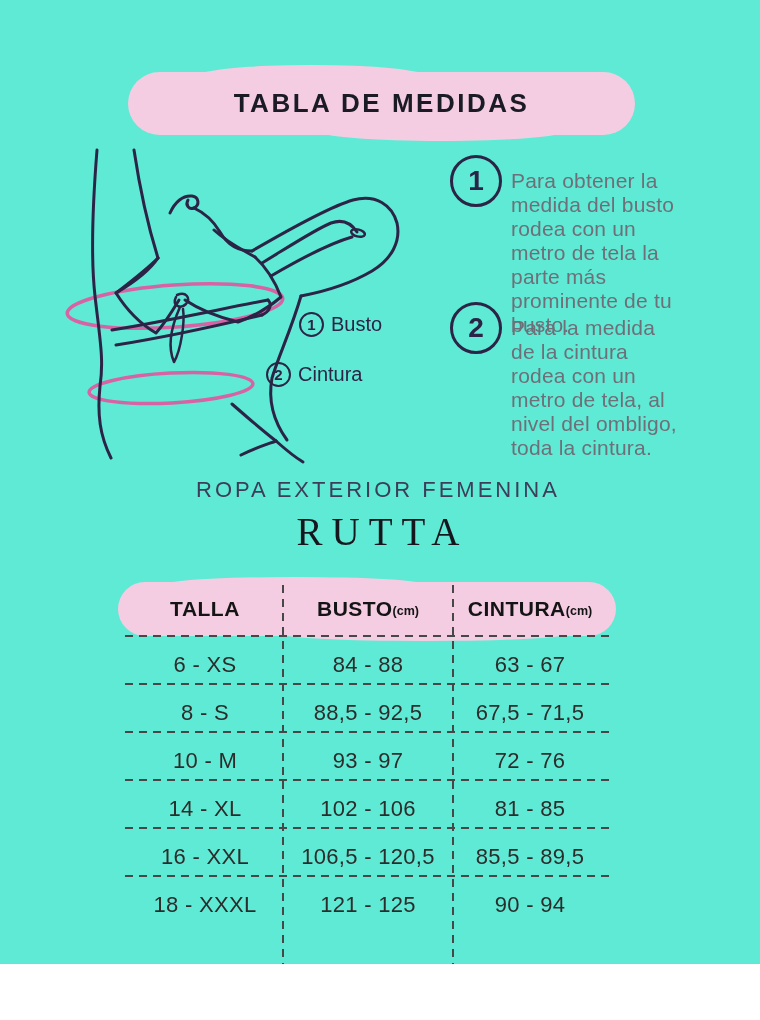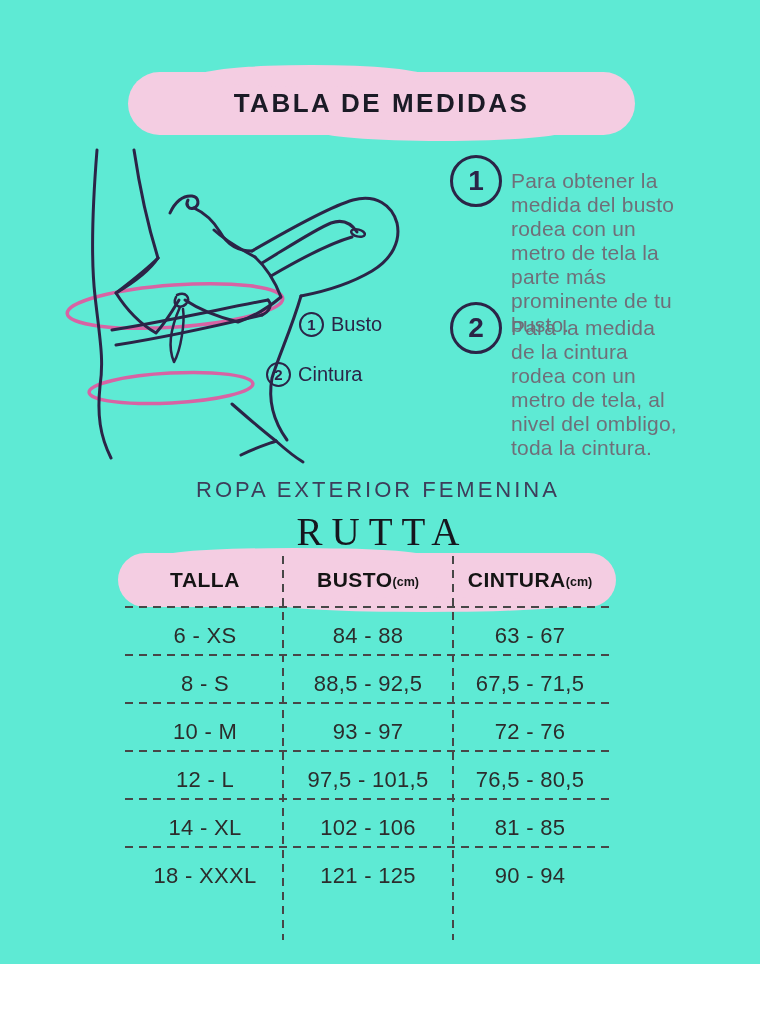--- a/index.html
+++ b/index.html
@@ -55,21 +55,21 @@
     position:absolute; left:0; top:477px; width:756px; text-align:center;
     font-size:22px; letter-spacing:3px; color:#3d3d5a;
   }
   .brand {
     position:absolute; left:0; top:509px; width:756px; text-align:center;
     font-family:"Liberation Serif", serif; font-size:39px; letter-spacing:9px; text-indent:9px;
     color:#16161e;
   }
 
   
-  .size-table { position:absolute; left:127px; top:553px; width:480px; }
+  .size-table { position:absolute; left:127px; top:582px; width:480px; }
   .header-blob { left:-9px; top:0; width:498px; height:54px; border-radius:27px; z-index:0; }
   .header-blob::before { left:45px;  right:190px; top:-5px;  height:16px; }
   .header-blob::after  { left:160px; right:45px;  bottom:-5px; height:15px; }
 
   .t-head, .t-row { display:grid; grid-template-columns:156px 170px 154px; position:relative; }
   .t-head { height:54px; z-index:1; }
   .h-cell {
     display:flex; align-items:center; justify-content:center;
     font-size:21px; font-weight:700; color:#141414; letter-spacing:0.5px;
   }
@@ -201,32 +201,32 @@
     <div class="t-cell">88,5 - 92,5</div>
     <div class="t-cell">67,5 - 71,5</div>
   </div>
 
   <div class="t-row">
     <div class="t-cell">10 - M</div>
     <div class="t-cell">93 - 97</div>
     <div class="t-cell">72 - 76</div>
   </div>
 
-  <div class="t-row">
-    <div class="t-cell">12 - L</div>
-    <div class="t-cell">97,5 - 101,5</div>
-    <div class="t-cell">76,5 - 80,5</div>
-  </div>
 
   <div class="t-row">
     <div class="t-cell">14 - XL</div>
     <div class="t-cell">102 - 106</div>
     <div class="t-cell">81 - 85</div>
   </div>
 
+  <div class="t-row">
+    <div class="t-cell">16 - XXL</div>
+    <div class="t-cell">106,5 - 120,5</div>
+    <div class="t-cell">85,5 - 89,5</div>
+  </div>
 
   <div class="t-row">
     <div class="t-cell">18 - XXXL</div>
     <div class="t-cell">121 - 125</div>
     <div class="t-cell">90 - 94</div>
   </div>
 </div>
     <div class="vline vline-1"></div>
     <div class="vline vline-2"></div>
   </div>

